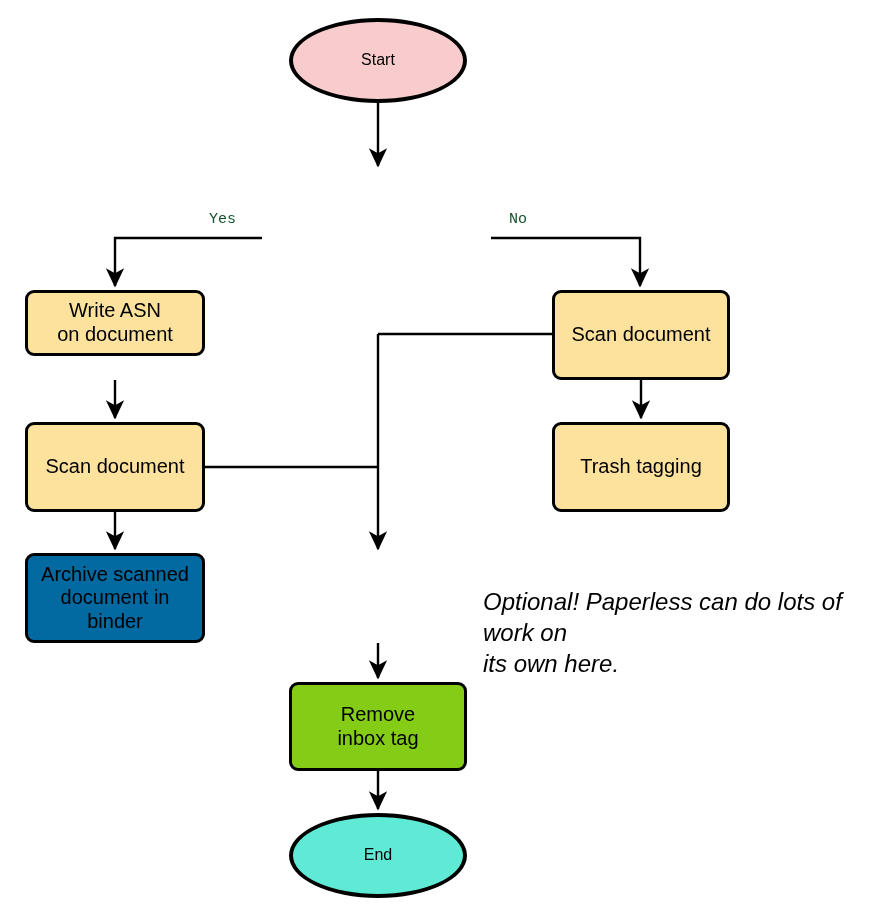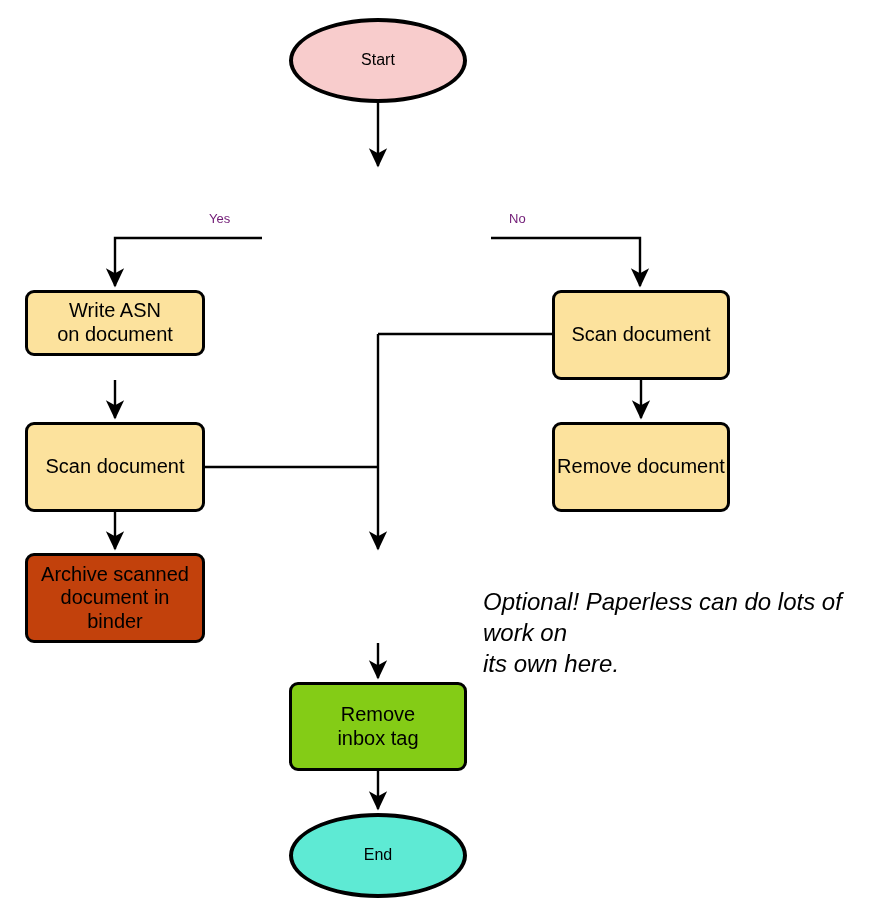--- a/index.html
+++ b/index.html
@@ -55,24 +55,25 @@
   .decision-shape {
     position: absolute;
     left: 0;
     top: 0;
     width: 100%;
     height: 100%;
     z-index: -1;
   }
   .edge-label {
     position: absolute;
-    font-size: 13px;
-    color: #701a75;
+    font-size: 15px;
+    color: #14532d;
     z-index: 4;
     white-space: nowrap;
+    font-family: Liberation Mono, monospace;
   }
   .note {
     position: absolute;
     font-size: 24px;
     font-style: italic;
     line-height: 1.3;
     color: #000000;
     z-index: 4;
     white-space: pre-line;
   }
@@ -124,32 +125,32 @@
 
   <div class="node node-process" style="left:25px; top:290px; width:180px; height:66px; background:#fce29d;">
     <span>Write ASN
 on document</span>
   </div>
 
   <div class="node node-process" style="left:25px; top:422px; width:180px; height:90px; background:#fce29d;">
     <span>Scan document</span>
   </div>
 
-  <div class="node node-process" style="left:25px; top:553px; width:180px; height:90px; background:#c2410c;">
+  <div class="node node-process" style="left:25px; top:553px; width:180px; height:90px; background:#0369a1;">
     <span>Archive scanned
 document in
 binder</span>
   </div>
 
   <div class="node node-process" style="left:552px; top:290px; width:178px; height:90px; background:#fce29d;">
     <span>Scan document</span>
   </div>
 
   <div class="node node-process" style="left:552px; top:422px; width:178px; height:90px; background:#fce29d;">
-    <span>Remove document</span>
+    <span>Trash tagging</span>
   </div>
 
 
   <div class="node node-process" style="left:289px; top:682px; width:178px; height:89px; background:#84cc16;">
     <span>Remove
 inbox tag</span>
   </div>
 
   <div class="node node-terminator" style="left:289px; top:813px; width:178px; height:85px; background:#5eead4;">
     <span>End</span>

